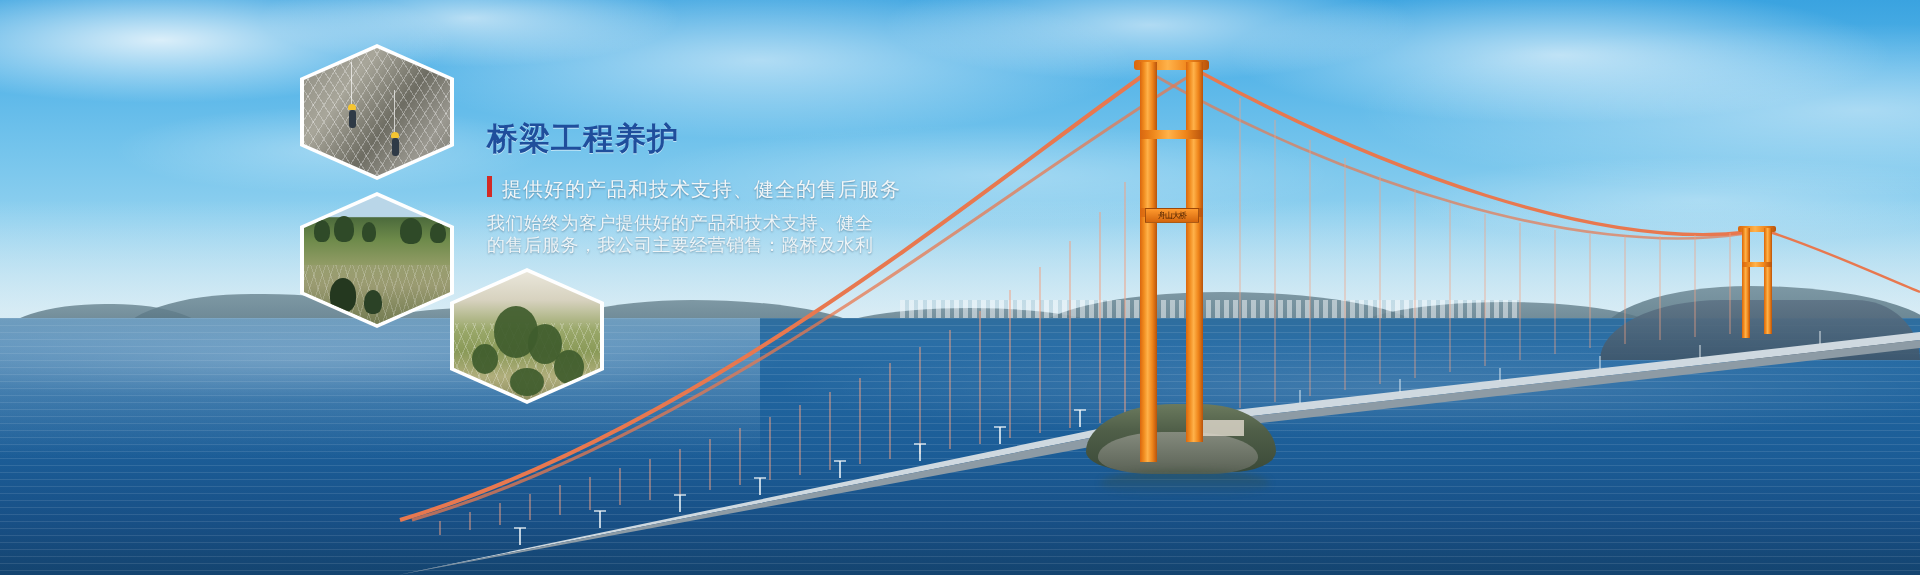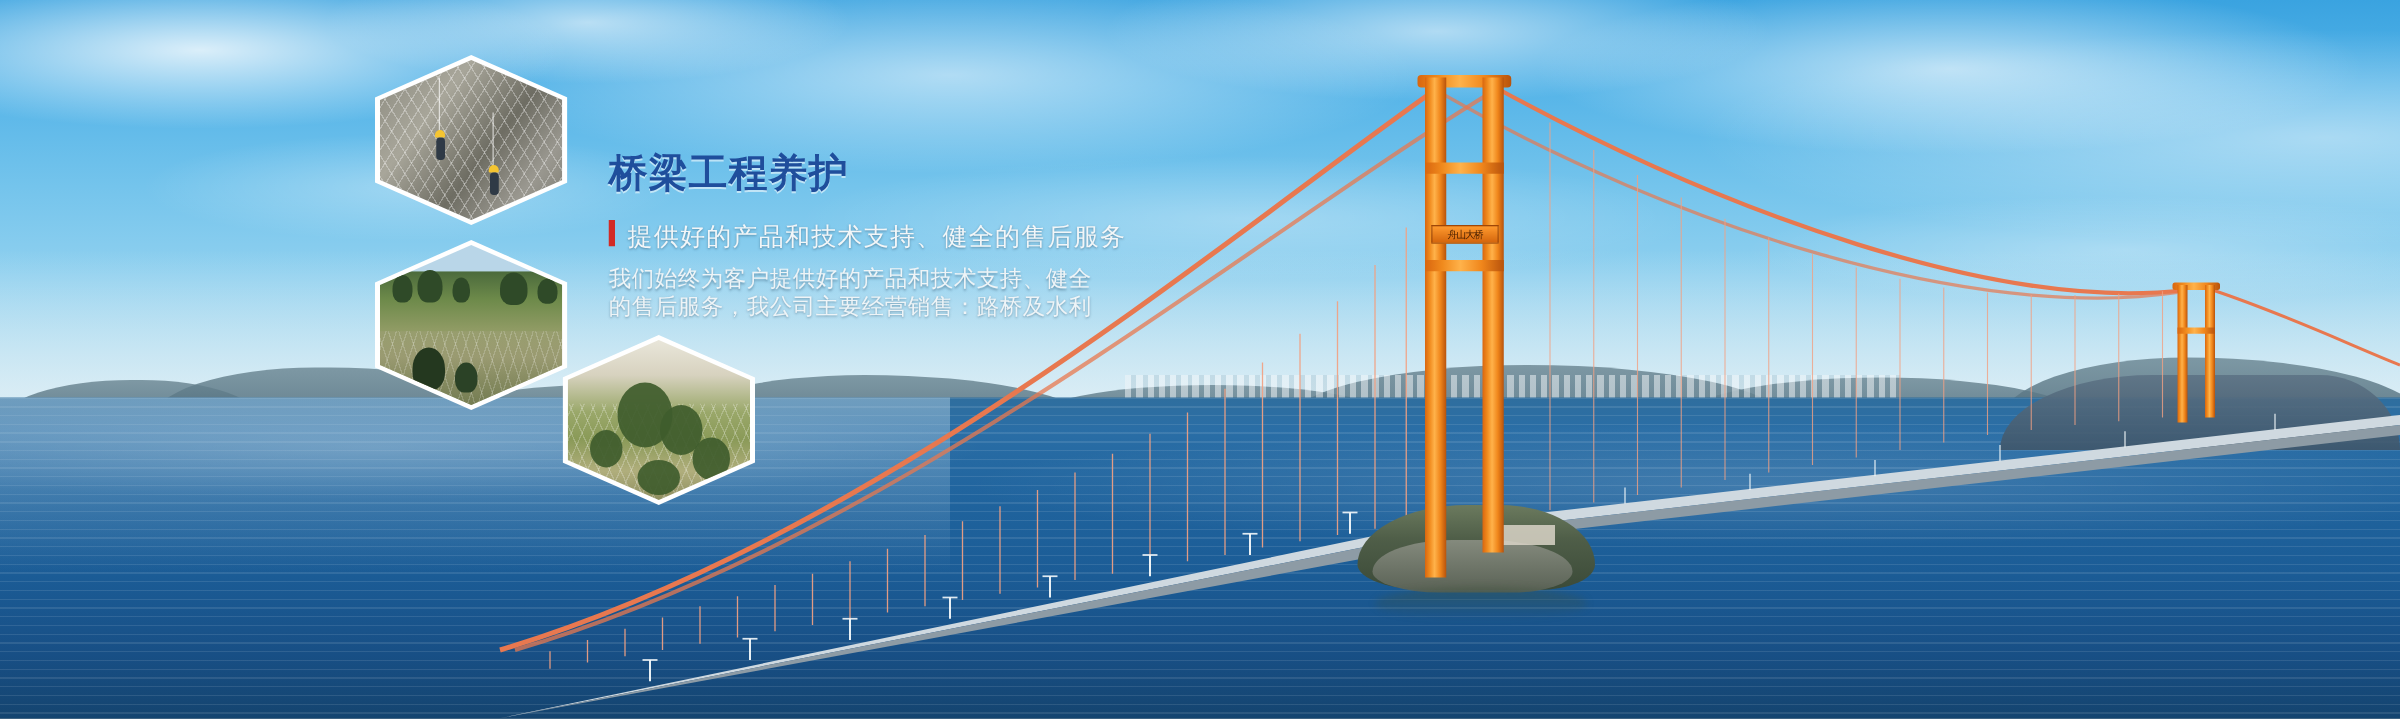--- a/index.html
+++ b/index.html
@@ -100,21 +100,21 @@
   .tower {
     position:absolute;
     background:linear-gradient(90deg,#d9660f 0%, #f08a1d 22%, #ffb24a 45%, #f0861b 72%, #b8530c 100%);
   }
   .tower-main-l { left:1140px; top:62px;  width:17px; height:400px; }
   .tower-main-r { left:1186px; top:62px;  width:17px; height:380px; }
   .tower-main-cap{ left:1134px; top:60px; width:75px; height:10px; border-radius:3px; }
   .tower-cross1 { left:1140px; top:130px; width:63px; height:9px; }
   .tower-cross2 { left:1140px; top:208px; width:63px; height:9px; }
   .tower-sign {
-    position:absolute; left:1145px; top:180px; width:54px; height:15px;
+    position:absolute; left:1145px; top:208px; width:54px; height:15px;
     background:linear-gradient(180deg,#ff9a2e,#d4660d);
     border:1px solid rgba(120,50,5,.6);
     display:flex; align-items:center; justify-content:center;
     font-size:8px; color:#4a2000; letter-spacing:-1px; overflow:hidden;
   }
   .tower-far-l { left:1742px; top:228px; width:8px; height:110px; }
   .tower-far-r { left:1764px; top:228px; width:8px; height:106px; }
   .tower-far-cap{ left:1738px; top:226px; width:38px; height:6px; border-radius:2px; }
   .tower-far-cross{ left:1742px; top:262px; width:30px; height:5px; }
   .cable-svg { position:absolute; left:0; top:0; width:1920px; height:575px; }

